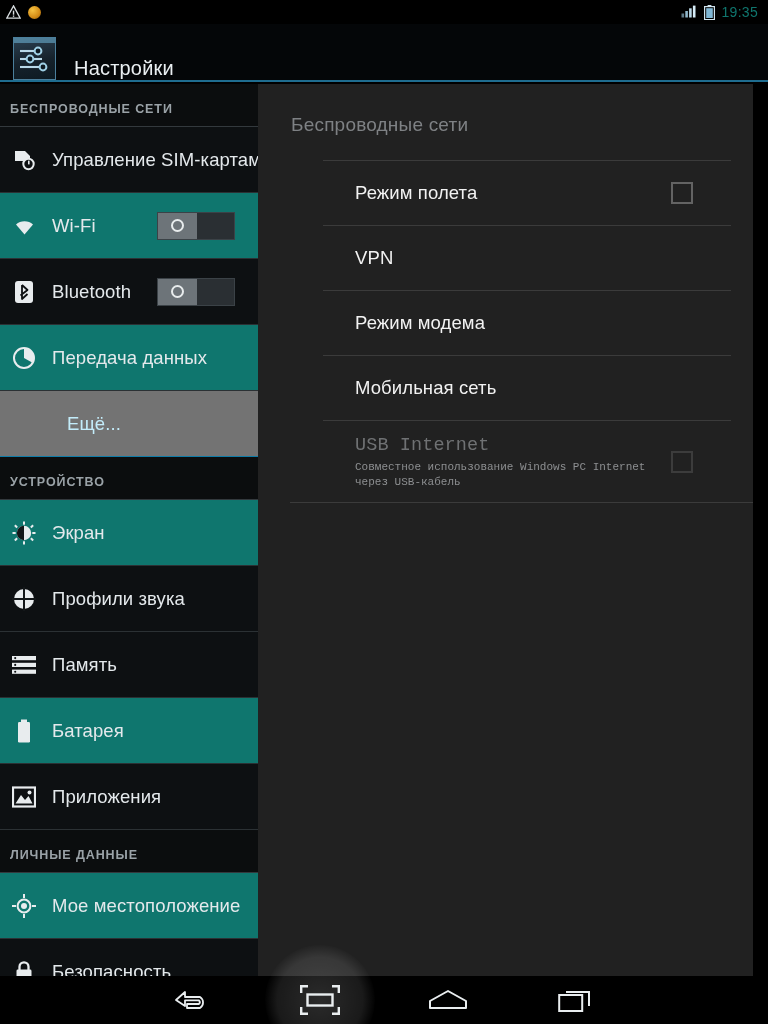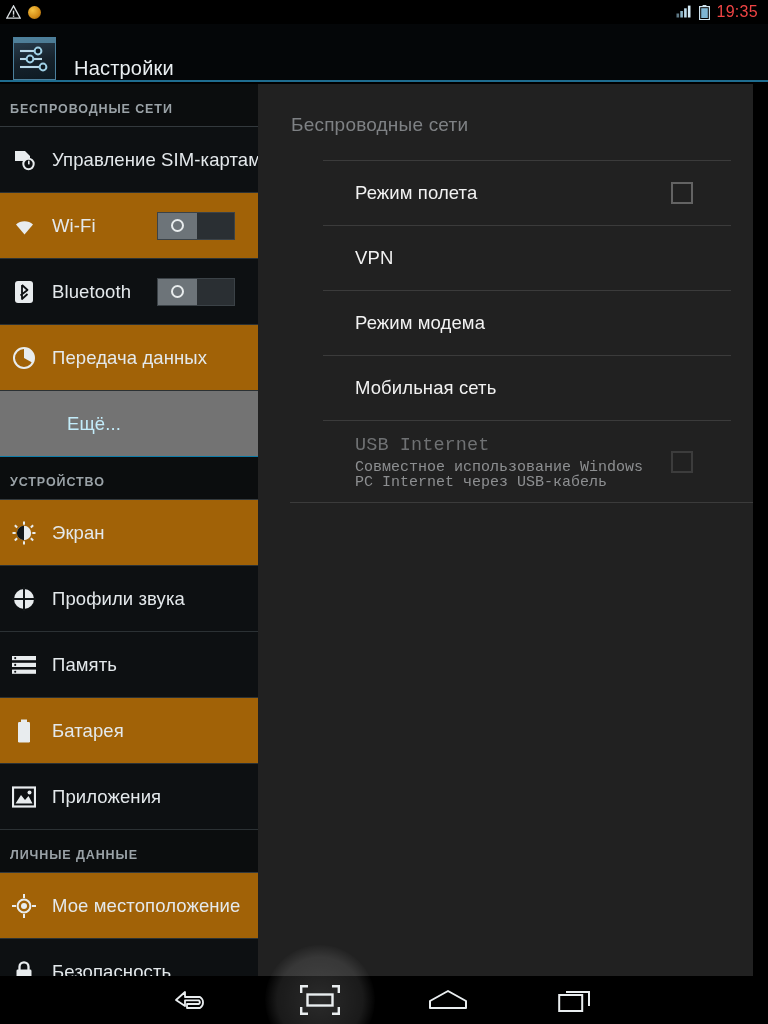--- a/index.html
+++ b/index.html
@@ -32,22 +32,22 @@
   }
   .sb-left { display: flex; align-items: center; gap: 7px; }
   .sb-right {
     margin-left: auto;
     display: flex;
     align-items: center;
     gap: 6px;
     padding-right: 4px;
   }
   .sb-time {
-    color: #ef4444;
-    font-size: 16px;
+    color: #0f766e;
+    font-size: 14px;
     letter-spacing: 0.3px;
     font-weight: 400;
   }
   .ic-warning { width: 15px; height: 14px; display: block; }
   .ic-amber {
     width: 13px; height: 13px; border-radius: 50%;
     background: radial-gradient(circle at 35% 32%, #f5c242 0%, #d38b16 60%, #8a5a0b 100%);
     display: block;
   }
   .ic-signal { width: 17px; height: 14px; display: block; }
@@ -104,21 +104,21 @@
     padding: 18px 0 10px 10px;
     border-bottom: 1px solid #33393d;
     background: #0b0d0e;
   }
   .side-row {
     height: 66px;
     display: flex;
     align-items: center;
     padding-left: 11px;
     border-bottom: 1px solid #2b3134;
-    background: #a16207;
+    background: #0f766e;
     position: relative;
     white-space: nowrap;
   }
   .side-row.dark { background: #0d1012; }
   .side-row.selected { background: #737373; border-bottom-color: #0d7ca8; }
   .side-icon {
     width: 26px; height: 26px;
     flex: none;
     display: flex; align-items: center; justify-content: center;
   }
@@ -184,21 +184,21 @@
   }
   .main-row .txt { flex: 1; }
   .main-row .title {
     color: #f2f2f2;
     font-size: 18.5px;
     letter-spacing: 0.1px;
   }
   .main-row.disabled .title { color: #6f7173; }
   .main-row .sub {
     color: #8d8f91;
-    font-size: 15px;
+    font-size: 11px;
     line-height: 15px;
     margin-top: 4px;
     max-width: 300px;
   }
   .main-row.tall { min-height: 83px; font-family: Liberation Mono, monospace; }
   .main-row .bottomline {
     position: absolute;
     left: -33px; right: -22px; bottom: 0;
     height: 1px; background: #3b3b3b;
   }

